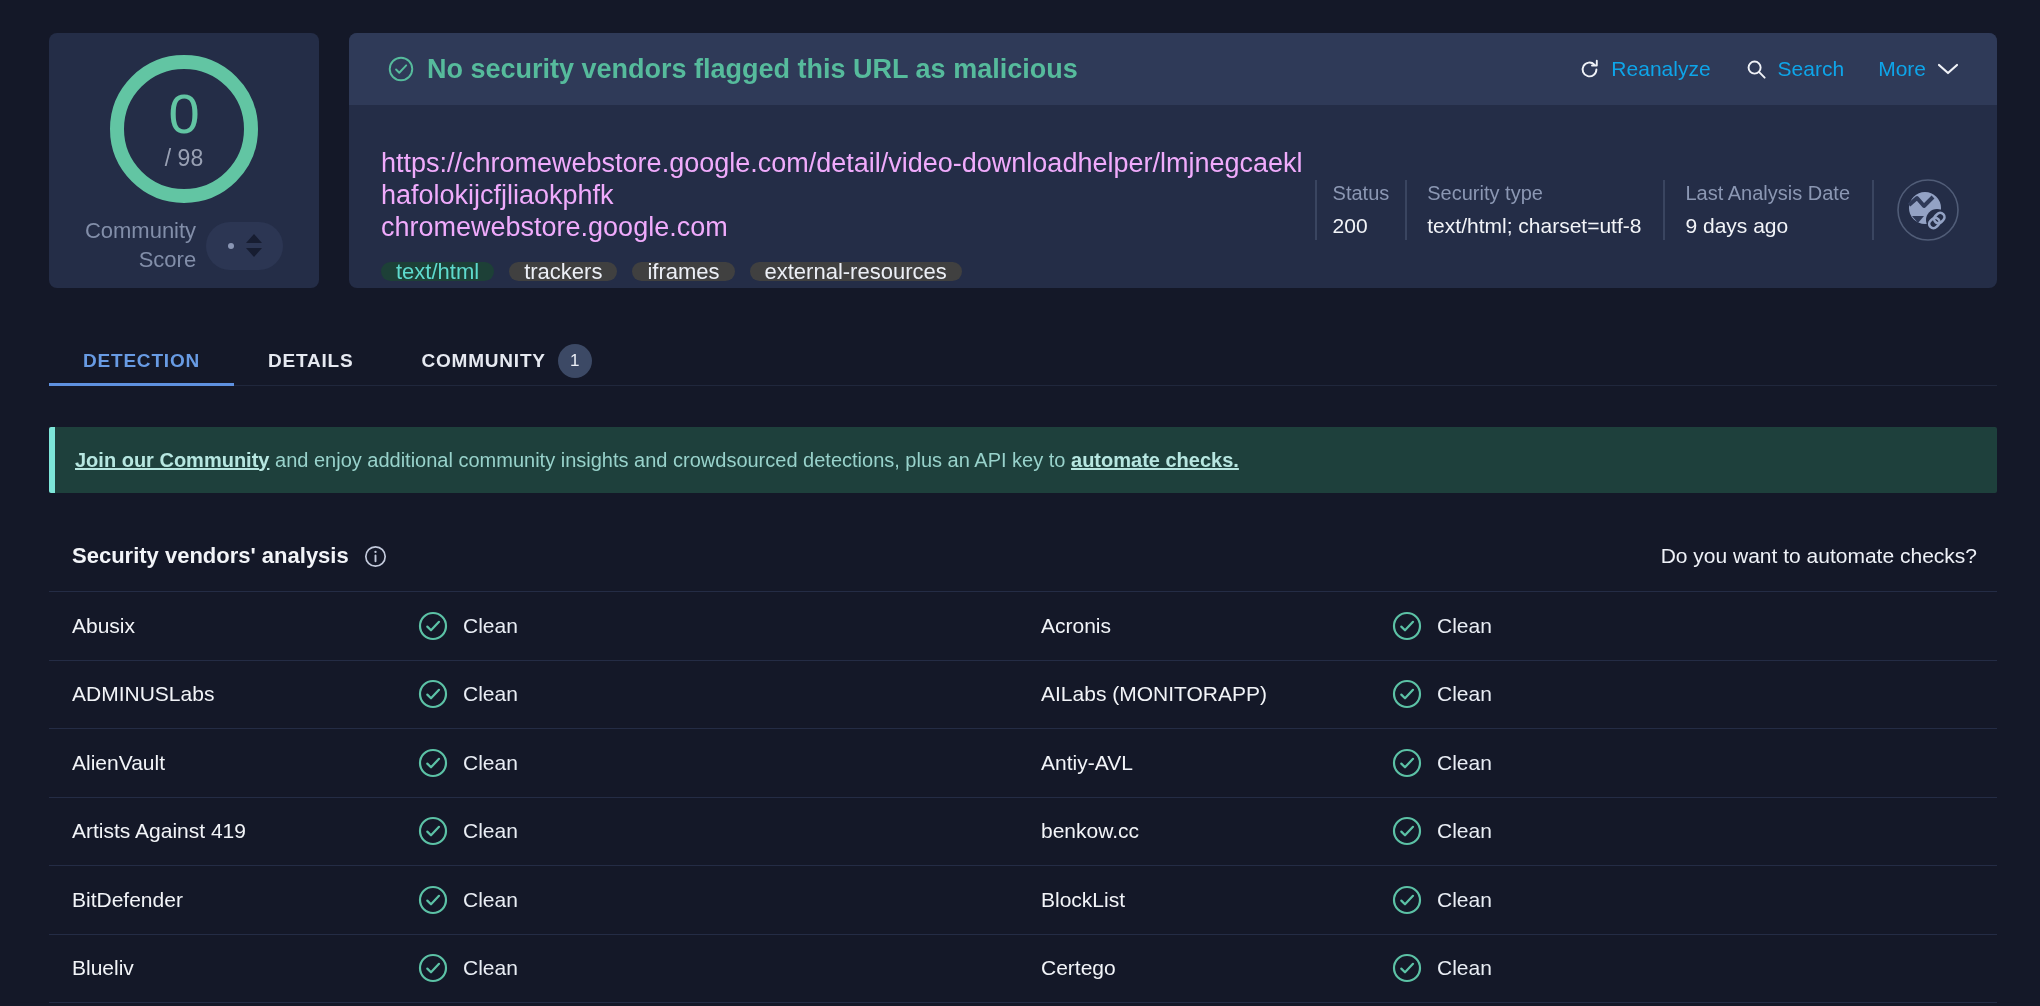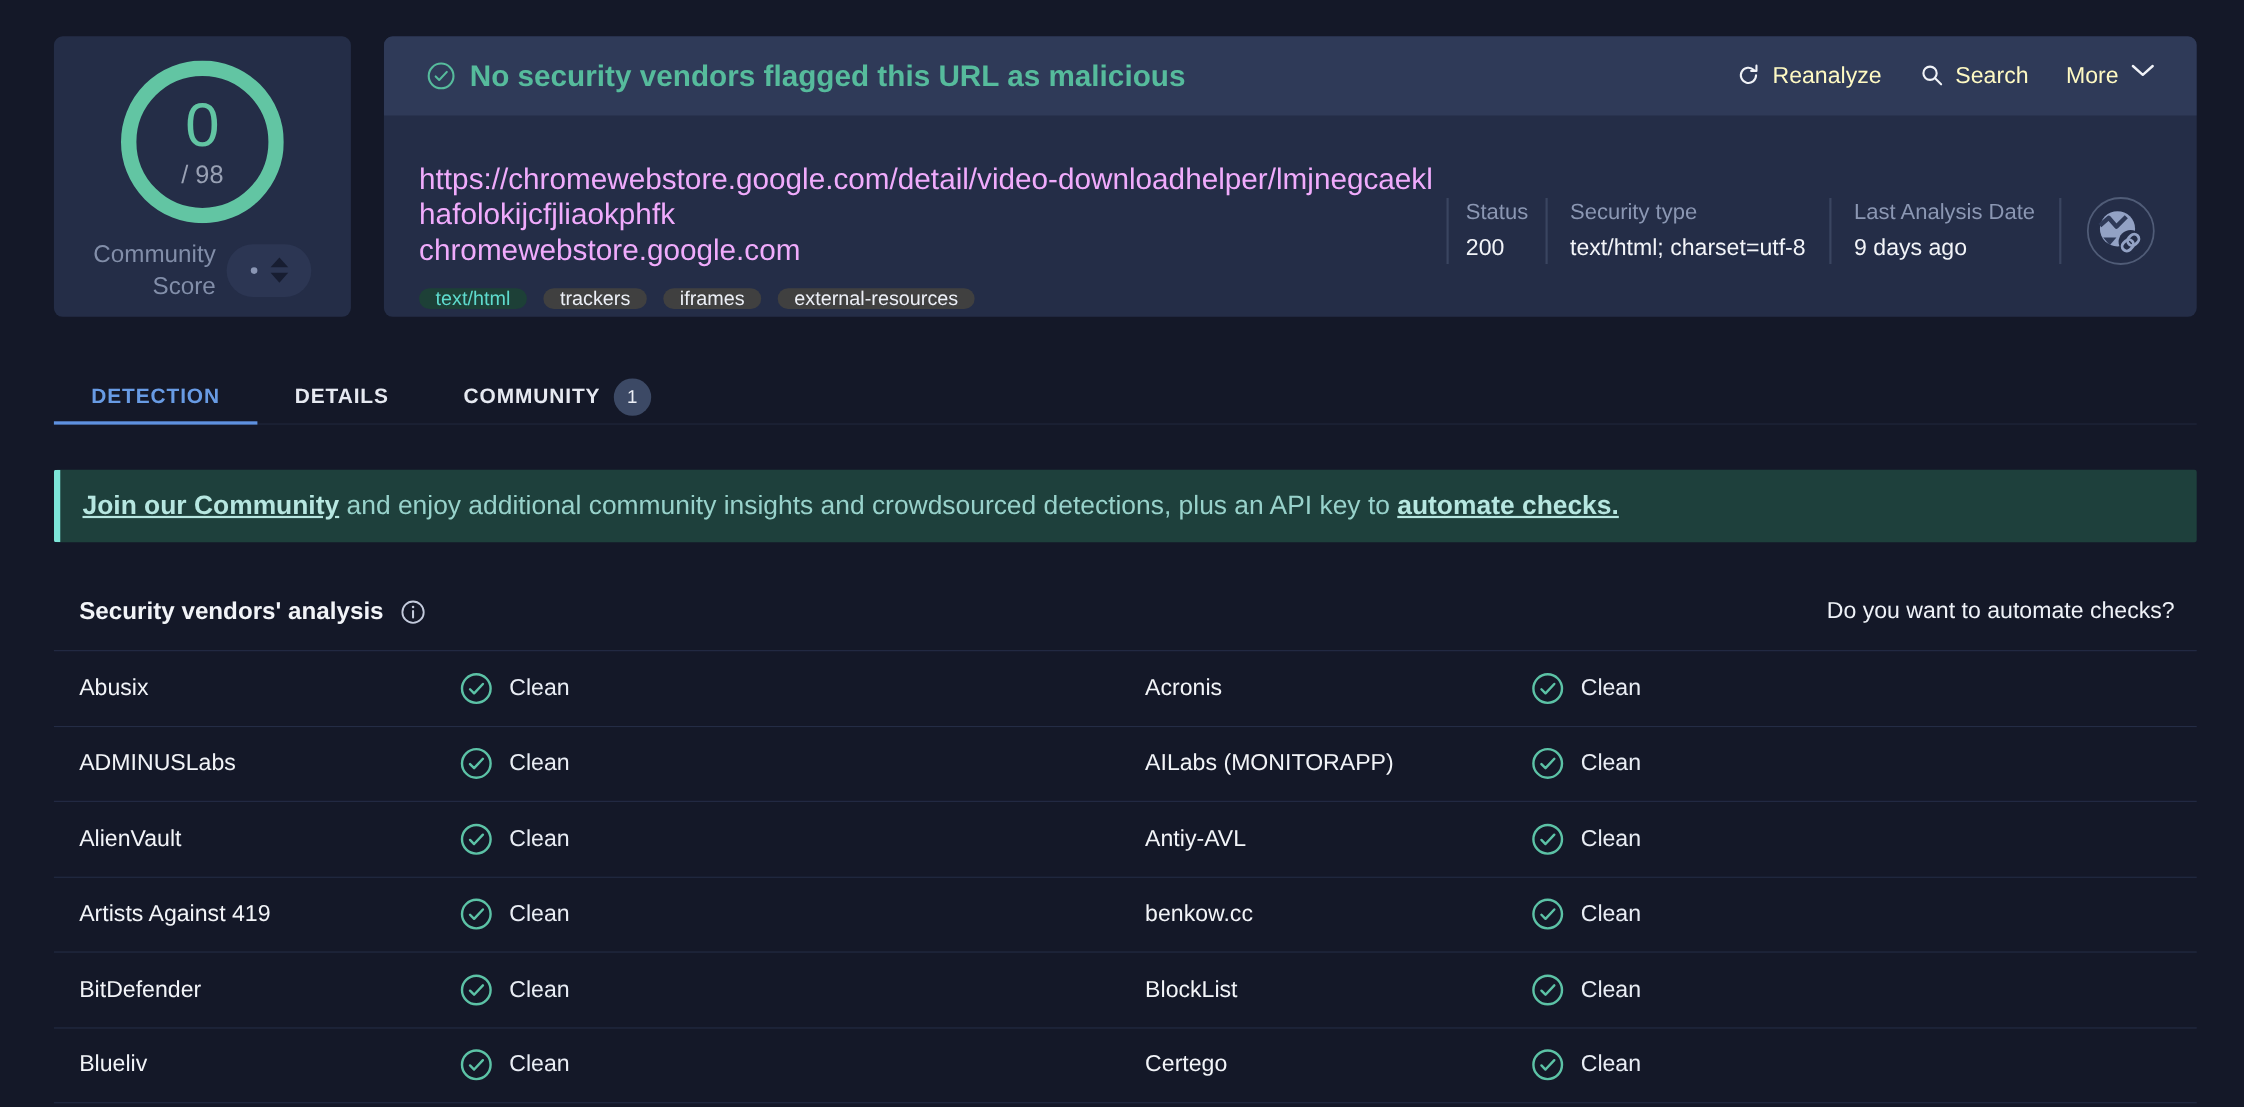--- a/index.html
+++ b/index.html
@@ -38,30 +38,30 @@
 
   .header-card { flex:1; background:#242d47; border-radius:8px; overflow:hidden; }
   .header-strip {
     height:72px; background:#2f3a58; display:flex; align-items:center;
     padding:0 37px 0 39px;
   }
   .verdict { display:flex; align-items:center; gap:13px; }
   .verdict-text { color:#56bb9c; font-size:27px; font-weight:bold; }
   .strip-actions { margin-left:auto; display:flex; align-items:center; gap:34px; }
   .action-btn {
-    display:flex; gap:10px; background:none; border:none;
-    color:#fef9c3; font-size:21px; font-family:inherit; cursor:pointer;
+    display:flex; align-items:center; gap:10px; background:none; border:none;
+    color:#0ea5e9; font-size:21px; font-family:inherit; cursor:pointer;
   }
   .header-body { padding:42px 37px 0 32px; }
   .header-main { display:flex; }
   .url-block { flex:1; min-width:0; }
   .url-line { font-size:27px; line-height:32px; color:#f0abfc; word-break:break-all; }
   .tags-row { margin-top:19px; display:flex; gap:15px; }
   .tag {
-    height:19px; border-radius:15px; padding:0 15px; font-size:18px;
+    height:19px; border-radius:15px; padding:0 15px; font-size:22px;
     display:flex; align-items:center; cursor:pointer;
   }
   .tag.green { background:#1d4037; color:#5edacd; }
   .tag.gray  { background:#404040; color:#eceff6; }
   .meta-block { display:flex; align-items:stretch; margin-top:-8px; flex-shrink:0; }
   .meta-div { width:2px; background:#3a4560; height:60px; align-self:center; }
   .meta-col { padding:0 22px 0 20px; display:flex; flex-direction:column; justify-content:center; }
   .meta-col.first { padding:0 16px; }
   .meta-label { font-size:20px; color:#8b97b3; margin-bottom:9px; white-space:nowrap; }
   .meta-value { font-size:21px; color:#f2f4f8; white-space:nowrap; }
@@ -83,21 +83,21 @@
   .tab-badge {
     width:34px; height:34px; border-radius:50%; background:#3c4965;
     display:flex; align-items:center; justify-content:center;
     font-size:17px; font-weight:normal; letter-spacing:0; color:#eceff6;
   }
 
   
   .community-banner {
     margin-top:41px; height:66px; background:#1e403c;
     border-left:6px solid #7de6d9; border-radius:2px;
-    display:flex; align-items:center; padding:0 20px; font-size:24px; color:#98d2cb;
+    display:flex; align-items:center; padding:0 20px; font-size:20px; color:#98d2cb;
   }
   .banner-link { color:#b7e7e1; font-weight:bold; text-decoration:underline; cursor:pointer; }
 
   
   .section-header {
     margin-top:50px; display:flex; align-items:center; padding:0 20px 0 23px;
   }
   .section-title-wrap { display:flex; align-items:center; gap:14px; }
   .section-title { font-size:22px; font-weight:bold; color:#f2f4f8; }
   .automate-link { margin-left:auto; font-size:21px; color:#eef1f7; cursor:pointer; }

